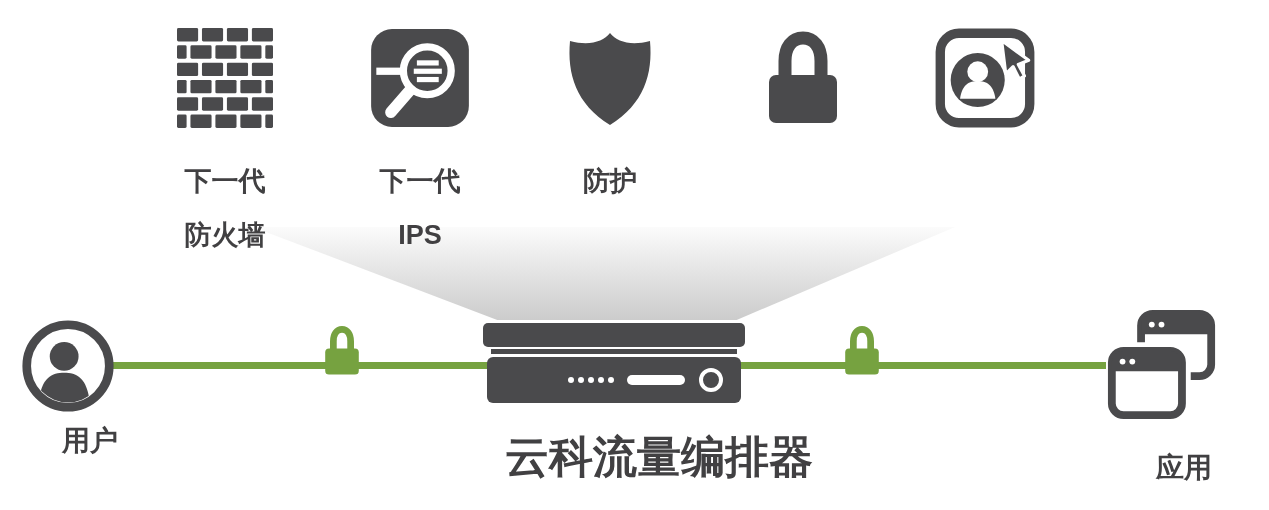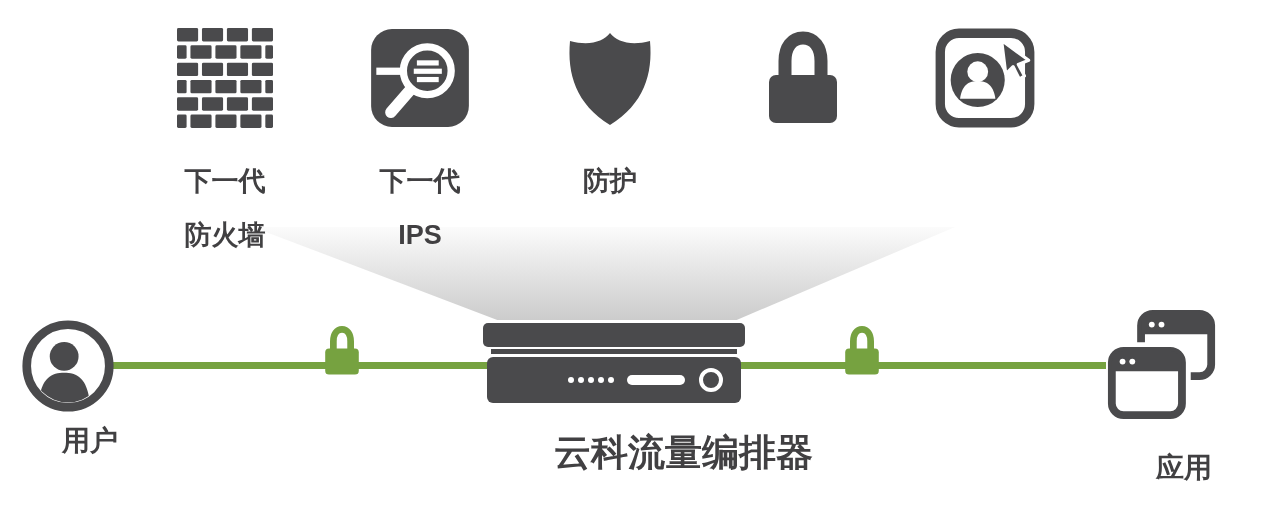--- a/index.html
+++ b/index.html
@@ -47,21 +47,21 @@
     z-index:1;
   }
   .caption{
     position:absolute;
     font-weight:bold;
     font-size:28px;
     color:#414042;
     text-align:right;
     z-index:3;
   }
-  .caption-lg{font-size:37px;}
+  .caption-lg{font-size:44px;}
   .node{position:absolute;z-index:2;}
 </style>
 </head>
 <body>
 
 <div id="stage">
 
   <div class="funnel"></div>
 
   <div class="traffic-line"></div>

